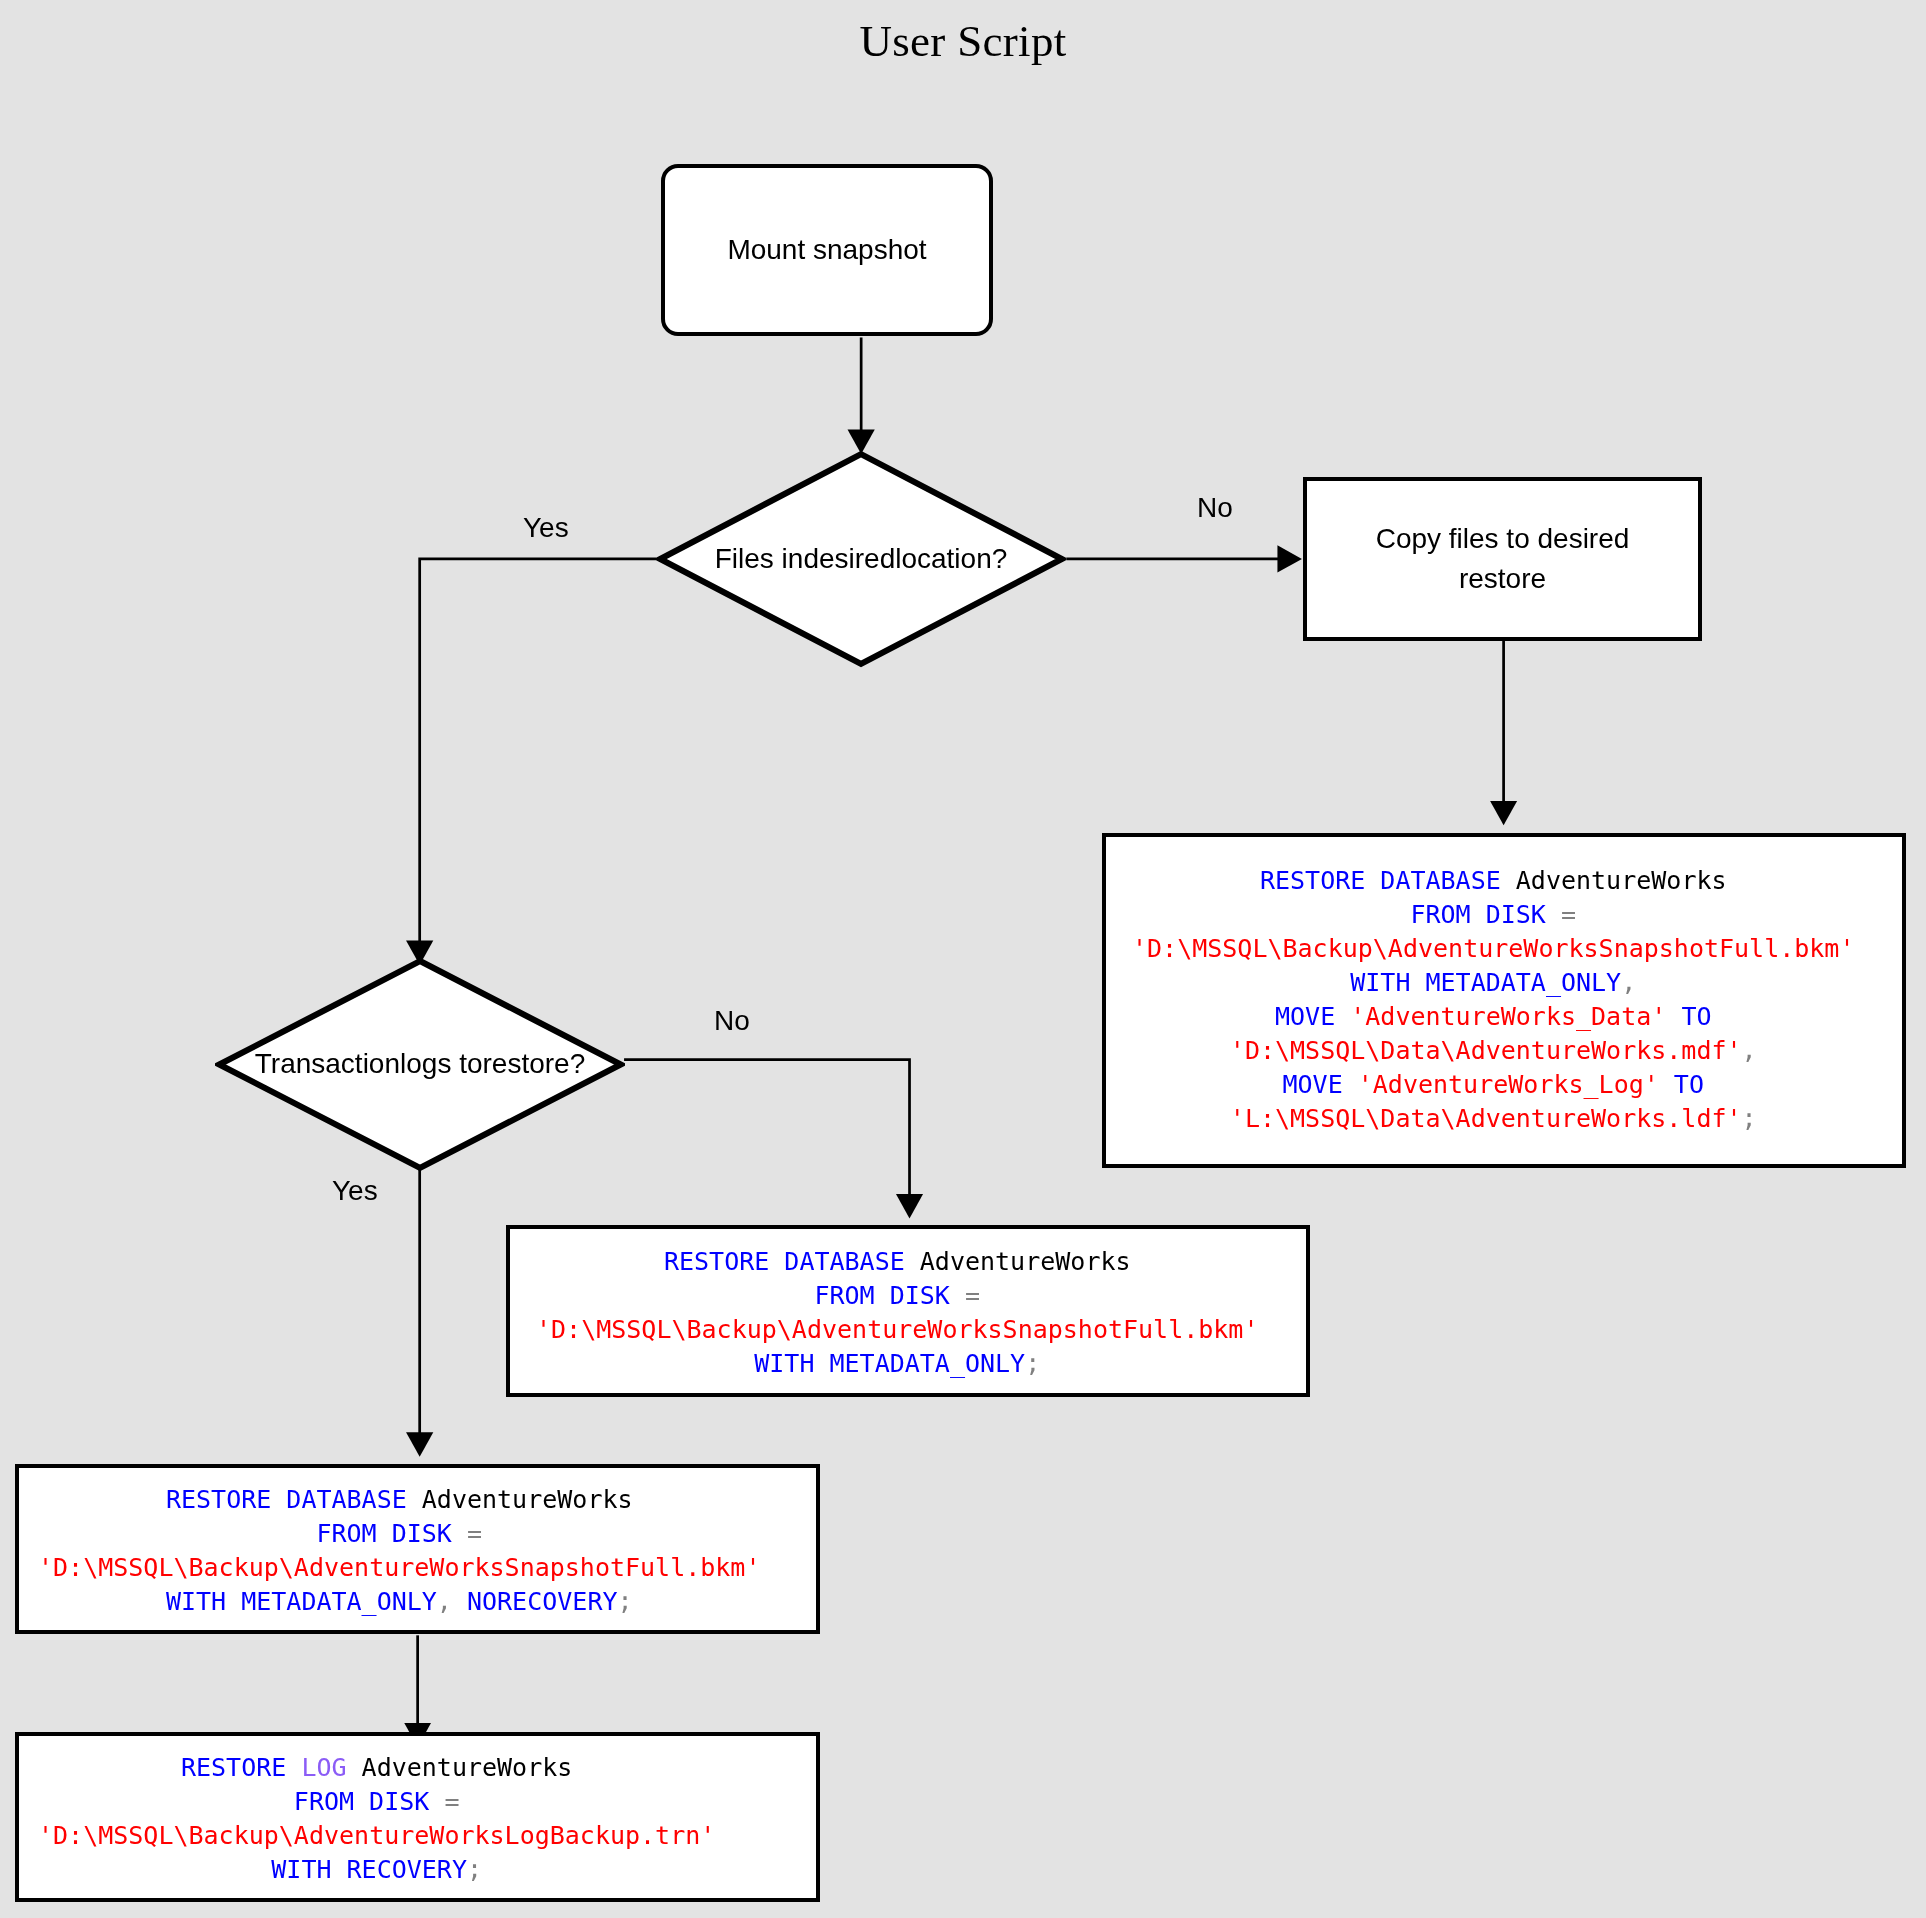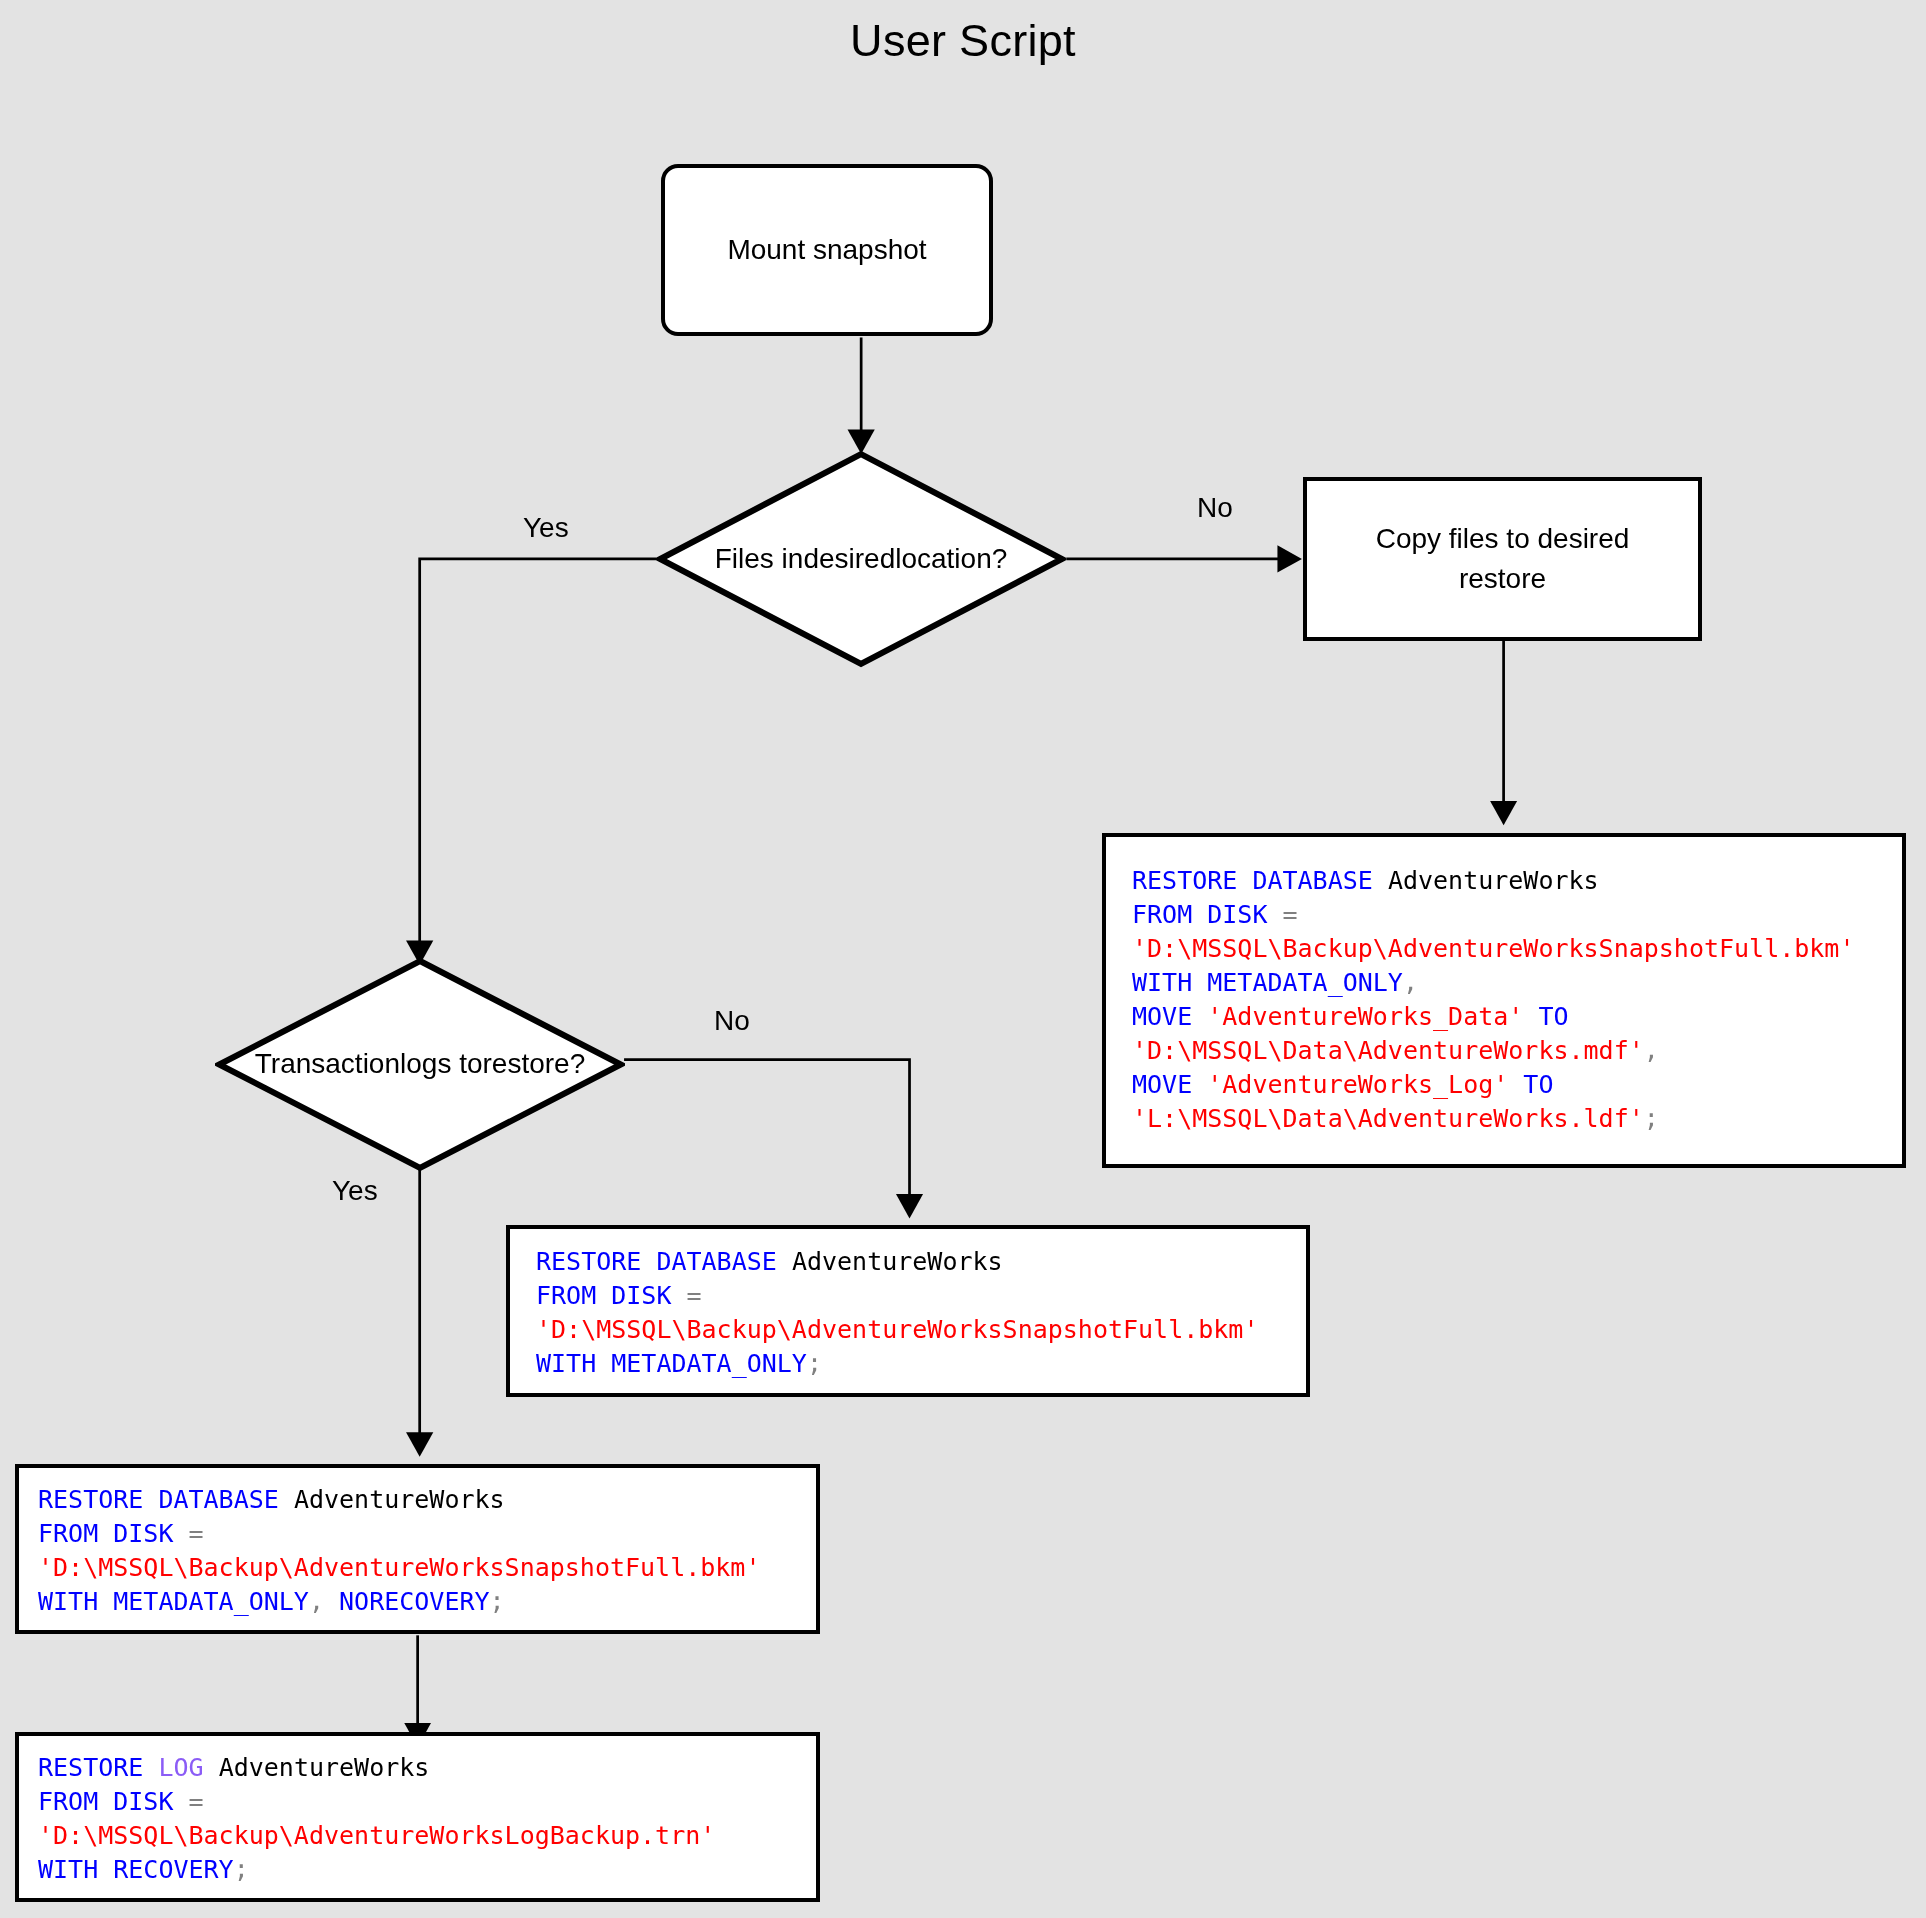--- a/index.html
+++ b/index.html
@@ -26,21 +26,21 @@
     height: 1919px;
     pointer-events: none;
   }
   .title {
     position: absolute;
     left: 0;
     top: 15px;
     width: 1926px;
     text-align: center;
     font-size: 45px;
-    font-family: Liberation Sans, sans-serif;
+    font-family: Liberation Serif, serif;
     color: #000;
     letter-spacing: 0.3px;
   }
   .proc-box {
     position: absolute;
     background: #ffffff;
     border: 4.1px solid #000000;
     box-sizing: border-box;
     display: flex;
     align-items: center;
@@ -74,20 +74,21 @@
     font-size: 28px;
     color: #000;
     text-align: center;
     line-height: 1.45;
   }
   .code-box {
     position: absolute;
     background: #ffffff;
     border: 4.1px solid #000000;
     box-sizing: border-box;
+    text-align: center;
   }
   .code-body {
     position: absolute;
     font-family: "DejaVu Sans Mono", monospace;
     font-size: 25px;
     line-height: 34px;
     white-space: pre;
     color: #000000;
   }
   .kw  { color: #0000ff; }

